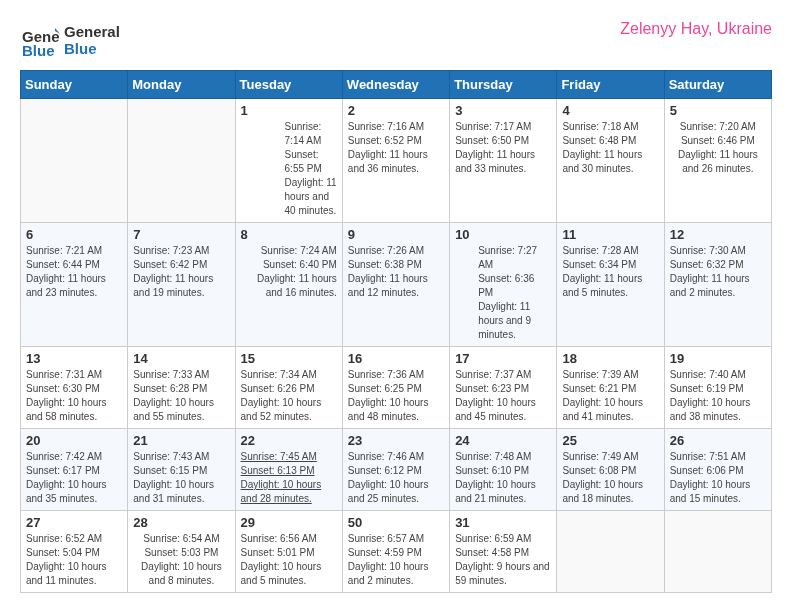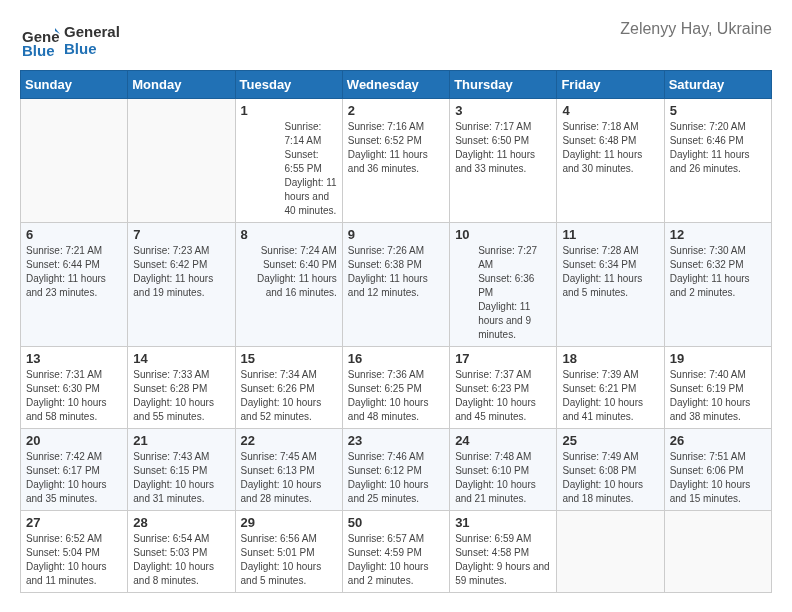--- a/index.html
+++ b/index.html
@@ -28,21 +28,21 @@
     .title-block {
       text-align: right;
     }
     .month-title {
       font-size: 36px;
       font-weight: normal;
       color: #333;
     }
     .subtitle {
       font-size: 16px;
-      color: #737373;
+      color: #ec4899;
     }
     table {
       width: 100%;
       border-collapse: collapse;
       table-layout: fixed;
     }
     thead tr th {
       background-color: #2171b5;
       color: #ffffff;
       font-size: 13px;
@@ -133,21 +133,21 @@
 Daylight: 11 hours and 33 minutes.</div>
         </td>
         <td>
           <span class="day-num">4</span>
           <div class="day-info" style="white-space: pre-line;">Sunrise: 7:18 AM
 Sunset: 6:48 PM
 Daylight: 11 hours and 30 minutes.</div>
         </td>
         <td>
           <span class="day-num">5</span>
-          <div class="day-info" style="white-space: pre-line;">Sunrise: 7:20 AM
+          <div class="day-info" style="white-space: pre-line; text-align: center;">Sunrise: 7:20 AM
 Sunset: 6:46 PM
 Daylight: 11 hours and 26 minutes.</div>
         </td>
       </tr>
       <tr>
         <td>
           <span class="day-num">6</span>
           <div class="day-info" style="white-space: pre-line;">Sunrise: 7:21 AM
 Sunset: 6:44 PM
 Daylight: 11 hours and 23 minutes.</div>
@@ -241,21 +241,21 @@
 Daylight: 10 hours and 35 minutes.</div>
         </td>
         <td>
           <span class="day-num">21</span>
           <div class="day-info" style="white-space: pre-line;">Sunrise: 7:43 AM
 Sunset: 6:15 PM
 Daylight: 10 hours and 31 minutes.</div>
         </td>
         <td>
           <span class="day-num">22</span>
-          <div class="day-info" style="white-space: pre-line;">Sunrise: 7:45 AM
+          <div class="day-info" style="white-space: pre-line; text-decoration: underline;">Sunrise: 7:45 AM
 Sunset: 6:13 PM
 Daylight: 10 hours and 28 minutes.</div>
         </td>
         <td>
           <span class="day-num">23</span>
           <div class="day-info" style="white-space: pre-line;">Sunrise: 7:46 AM
 Sunset: 6:12 PM
 Daylight: 10 hours and 25 minutes.</div>
         </td>
         <td>
@@ -279,21 +279,21 @@
       </tr>
       <tr>
         <td>
           <span class="day-num">27</span>
           <div class="day-info" style="white-space: pre-line;">Sunrise: 6:52 AM
 Sunset: 5:04 PM
 Daylight: 10 hours and 11 minutes.</div>
         </td>
         <td>
           <span class="day-num">28</span>
-          <div class="day-info" style="white-space: pre-line;">Sunrise: 6:54 AM
+          <div class="day-info" style="white-space: pre-line; text-align: center;">Sunrise: 6:54 AM
 Sunset: 5:03 PM
 Daylight: 10 hours and 8 minutes.</div>
         </td>
         <td>
           <span class="day-num">29</span>
           <div class="day-info" style="white-space: pre-line;">Sunrise: 6:56 AM
 Sunset: 5:01 PM
 Daylight: 10 hours and 5 minutes.</div>
         </td>
         <td>

